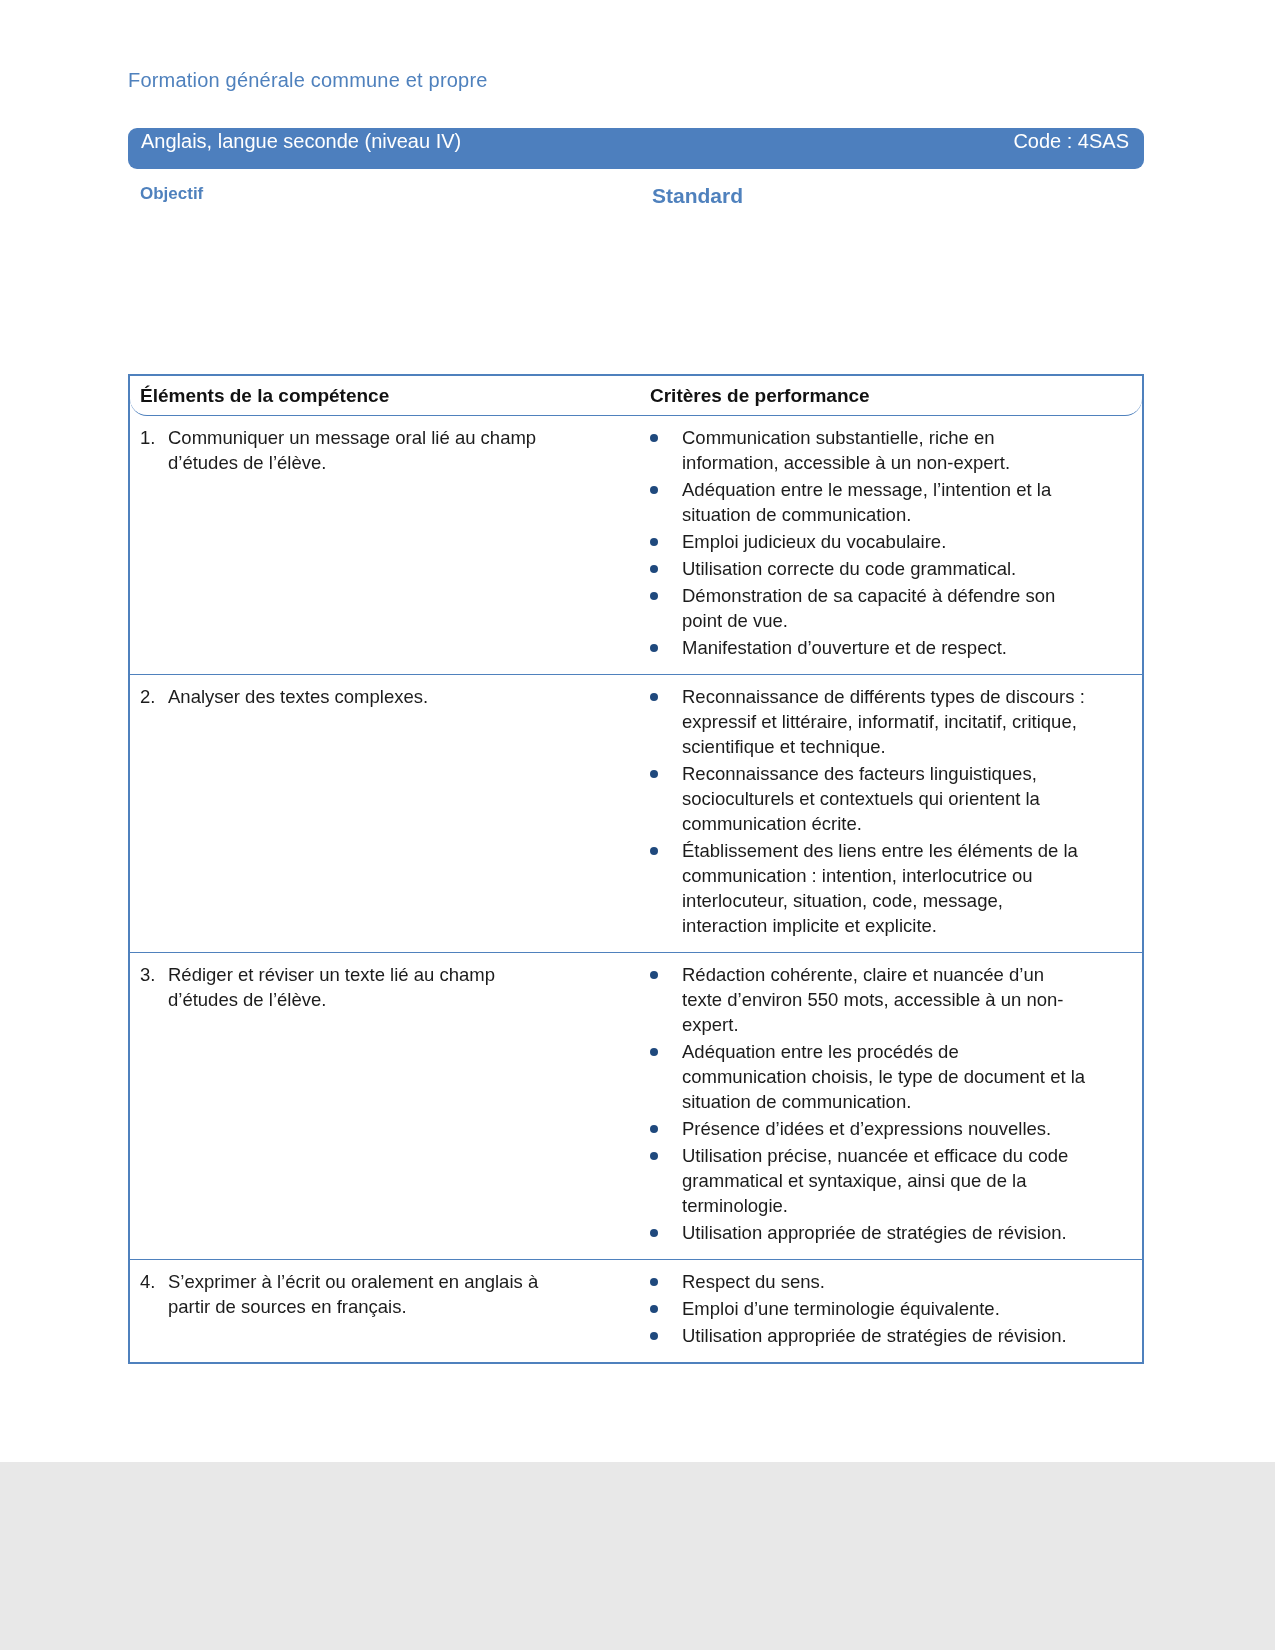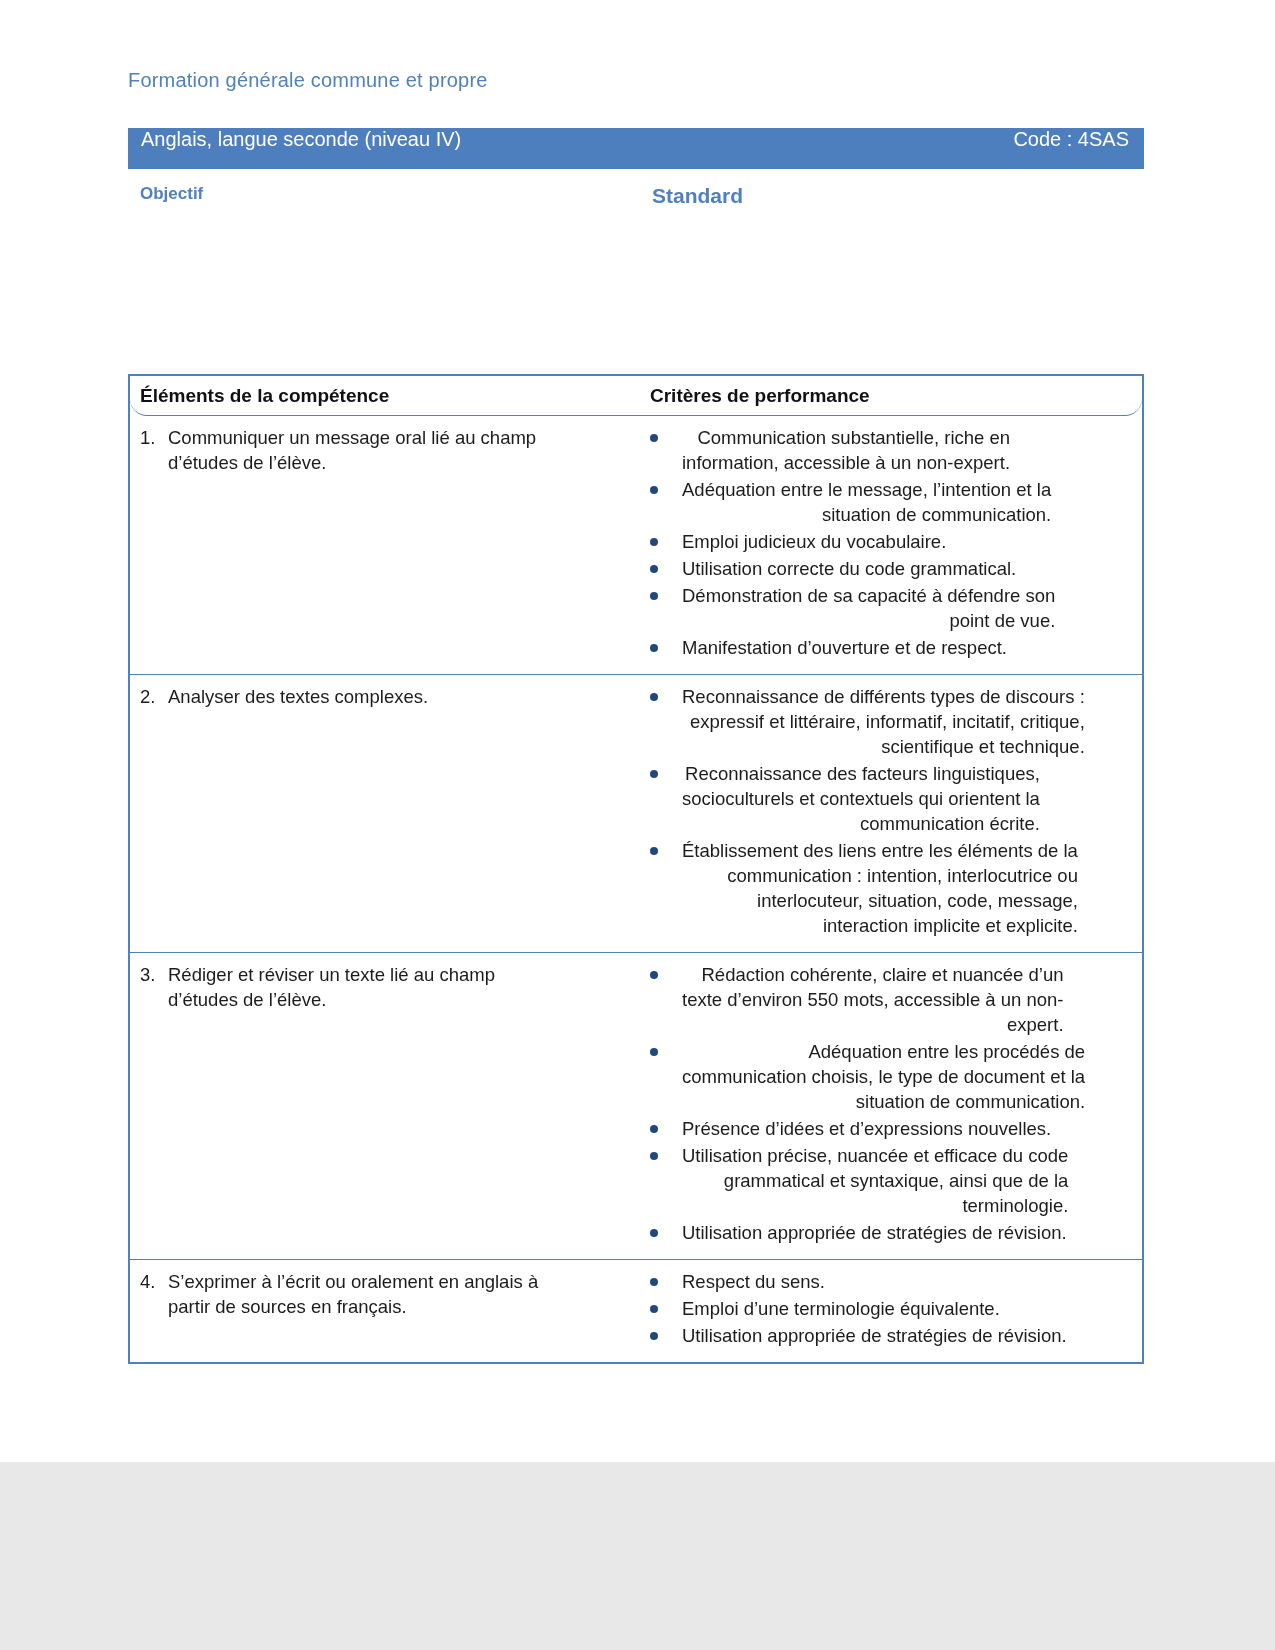--- a/index.html
+++ b/index.html
@@ -12,23 +12,24 @@
     overflow:hidden;
     margin:0 auto;
   }
   .running-head{
     position:absolute;left:128px;top:69px;
     font-size:20px;color:#4f81bd;letter-spacing:0.2px;
   }
   .banner{
     position:absolute;left:128px;top:128px;width:1016px;height:41px;
     background:#4d7fbe;color:#ffffff;
-    display:flex;justify-content:space-between;align-items:flex-start;
-    box-sizing:border-box;padding:0 15px 0 13px;
+    display:flex;justify-content:space-between;align-items:flex-end;
+    box-sizing:border-box;padding:0 15px 16px 13px;
     font-size:20px;
+    border-radius:9px;
   }
   .col-heads{
     position:absolute;left:128px;top:184px;width:1016px;height:30px;
   }
   .col-heads .objectif{
     position:absolute;left:12px;top:0;
     font-size:17px;font-weight:bold;color:#4f81bd;
   }
   .col-heads .standard{
     position:absolute;left:524px;top:0;
@@ -74,21 +75,21 @@
   .cell-cr ul{list-style:none;margin:0;padding:0;}
   .cell-cr li{
     display:flex;align-items:flex-start;
     font-size:18.5px;line-height:25px;
     margin:0 0 2px 0;
   }
   .cell-cr .bullet{
     flex:none;width:8px;height:8px;border-radius:50%;
     background:#1f497d;margin:9px 24px 0 15px;
   }
-  .cell-cr .li-text{white-space:pre-line;text-align:right;}
+  .cell-cr .li-text{white-space:pre-line;}
   .page-number{
     position:absolute;left:0;top:1528px;width:100%;
     text-align:center;font-size:18px;color:#000000;
   }
 </style>
 </head>
 <body>
 
 <div class="page">
 

